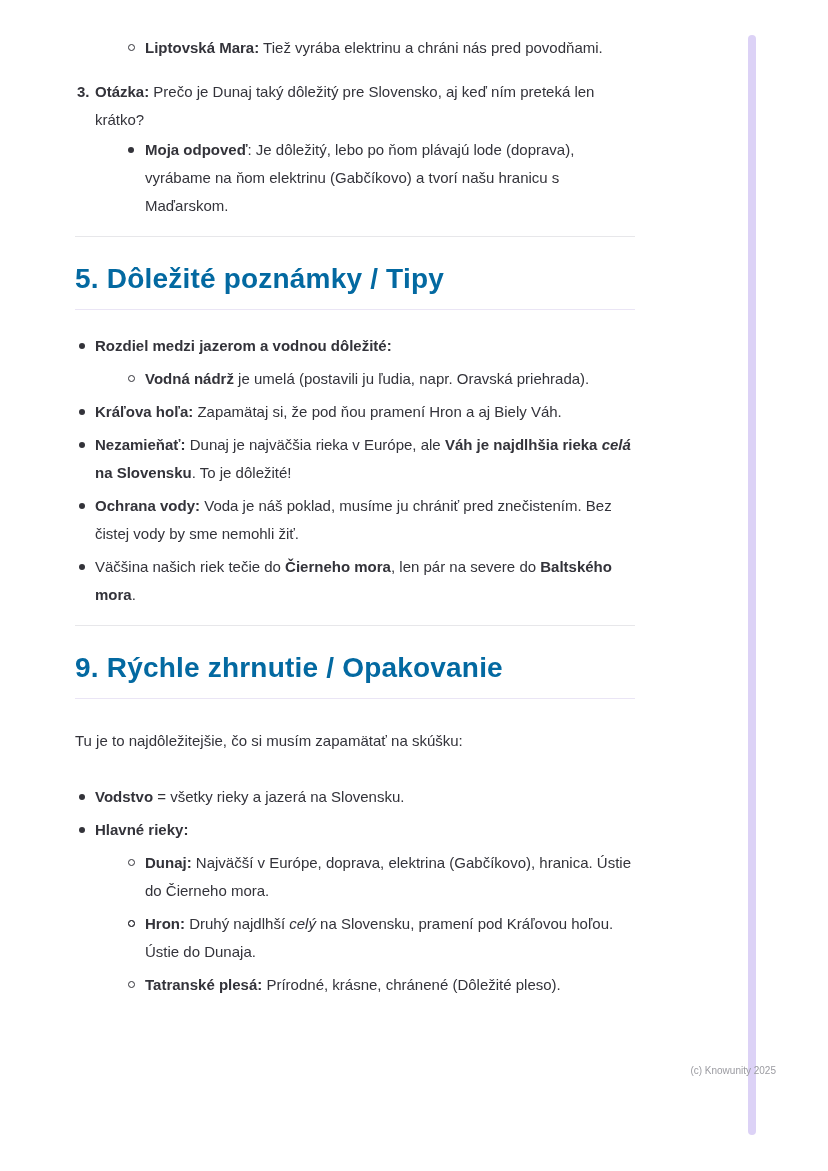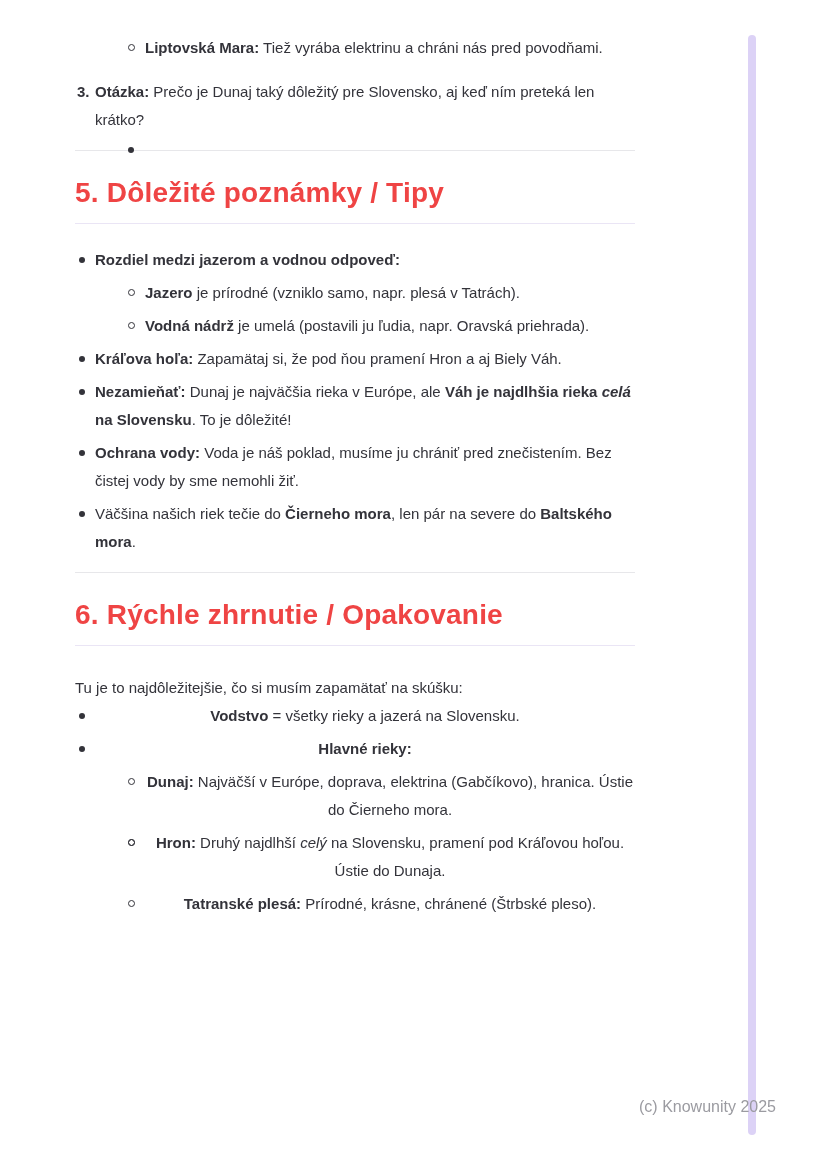--- a/index.html
+++ b/index.html
@@ -48,42 +48,42 @@
   hr.divider {
     border: none;
     border-top: 1px solid #e7e7ea;
     margin: 16px 0 0 0;
   }
   h2.section {
     margin-top: 24px;
     font-size: 28px;
     line-height: 36px;
     font-weight: 700;
-    color: #ef4444;
+    color: #0369a1;
     padding-bottom: 12px;
     border-bottom: 1px solid #eae5f5;
     letter-spacing: 0.2px;
   }
   .sec-list { margin-top: 22px; }
   .intro { margin-top: 28px; }
-  .list2 { margin-top: 0; text-align: center; }
+  .list2 { margin-top: 28px; }
   .scrollbar {
     position: absolute;
     left: 748px;
     top: 35px;
     width: 8px;
     height: 1100px;
     border-radius: 4px;
     background: #dcd2f6;
   }
   .footer {
     position: absolute;
-    top: 1100px;
+    top: 1064px;
     right: 52px;
-    font-size: 16px;
+    font-size: 10px;
     line-height: 14px;
     color: #9b9ba1;
   }
 </style>
 </head>
 <body>
 
 <div class="page">
   <div class="content">
 
@@ -92,37 +92,34 @@
       <p class="txt"><b>Liptovská Mara:</b><span> Tiež vyrába elektrinu a chráni nás pred povodňami.</span></p>
     </div>
 
     <div class="li num mb2">
       <span class="marker num-label">3.</span>
       <p class="txt"><b>Otázka:</b><span> Prečo je Dunaj taký dôležitý pre Slovensko, aj keď ním preteká len krátko?</span></p>
     </div>
 
     <div class="li lvl2">
       <span class="marker disc"></span>
+      <p class="txt"><b>Moja odpoveď</b><span>: Je dôležitý, lebo po ňom plávajú lode (doprava), vyrábame na ňom elektrinu (Gabčíkovo) a tvorí našu hranicu s Maďarskom.</span></p>
     </div>
 
     <hr class="divider">
 
     <h2 class="section">5. Dôležité poznámky / Tipy</h2>
 
     <div class="sec-list">
 
       <div class="li lvl1">
         <span class="marker disc"></span>
-        <p class="txt"><b>Rozdiel medzi jazerom a vodnou odpoveď:</b></p>
+        <p class="txt"><b>Rozdiel medzi jazerom a vodnou dôležité:</b></p>
       </div>
 
-      <div class="li lvl2">
-        <span class="marker ring"></span>
-        <p class="txt"><b>Jazero</b><span> je prírodné (vzniklo samo, napr. plesá v Tatrách).</span></p>
-      </div>
 
       <div class="li lvl2">
         <span class="marker ring"></span>
         <p class="txt"><b>Vodná nádrž</b><span> je umelá (postavili ju ľudia, napr. Oravská priehrada).</span></p>
       </div>
 
       <div class="li lvl1">
         <span class="marker disc"></span>
         <p class="txt"><b>Kráľova hoľa:</b><span> Zapamätaj si, že pod ňou pramení Hron a aj Biely Váh.</span></p>
       </div>
@@ -139,21 +136,21 @@
 
       <div class="li lvl1">
         <span class="marker disc"></span>
         <p class="txt"><span>Väčšina našich riek tečie do </span><b>Čierneho mora</b><span>, len pár na severe do </span><b>Baltského mora</b><span>.</span></p>
       </div>
 
     </div>
 
     <hr class="divider">
 
-    <h2 class="section">6. Rýchle zhrnutie / Opakovanie</h2>
+    <h2 class="section">9. Rýchle zhrnutie / Opakovanie</h2>
 
     <p class="intro">Tu je to najdôležitejšie, čo si musím zapamätať na skúšku:</p>
 
     <div class="sec-list list2">
 
       <div class="li lvl1">
         <span class="marker disc"></span>
         <p class="txt"><b>Vodstvo</b><span> = všetky rieky a jazerá na Slovensku.</span></p>
       </div>
 
@@ -172,21 +169,21 @@
       </div>
 
       <div class="li lvl2">
         <span class="marker ring"></span>
         <p class="txt"><b>Hron:</b><span> Druhý najdlhší </span><span class="it">celý</span><span> na Slovensku, pramení pod Kráľovou hoľou. Ústie do Dunaja.</span></p>
       </div>
 
 
       <div class="li lvl2">
         <span class="marker ring"></span>
-        <p class="txt"><b>Tatranské plesá:</b><span> Prírodné, krásne, chránené (Štrbské pleso).</span></p>
+        <p class="txt"><b>Tatranské plesá:</b><span> Prírodné, krásne, chránené (Dôležité pleso).</span></p>
       </div>
 
     </div>
 
   </div>
 
   <div class="scrollbar"></div>
 
   <div class="footer">(c) Knowunity 2025</div>
 </div>

